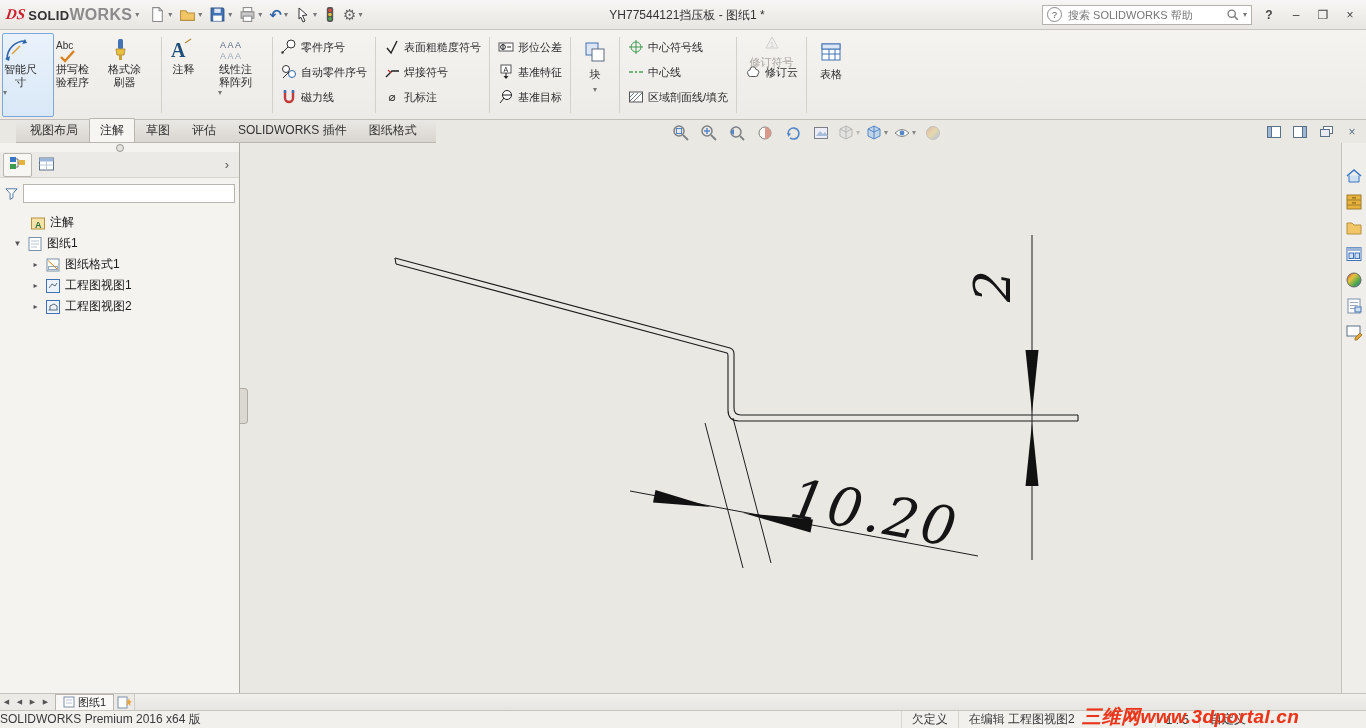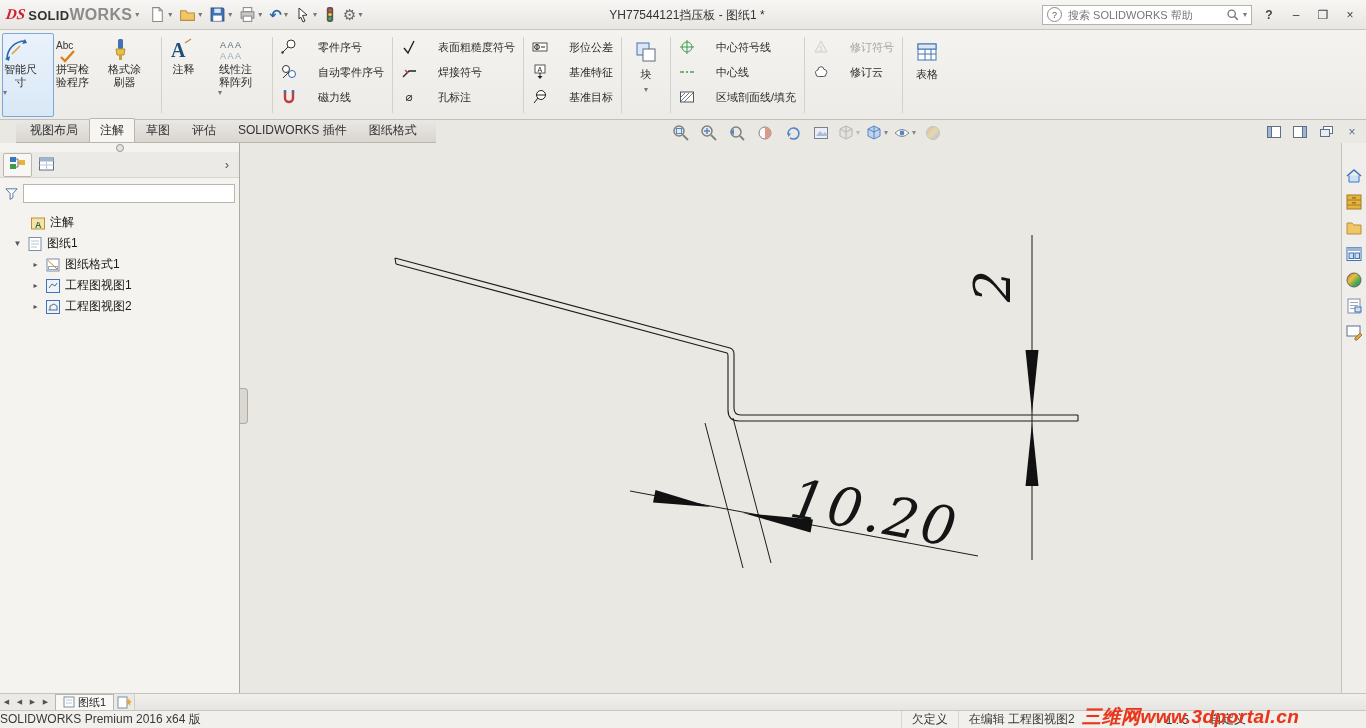--- a/index.html
+++ b/index.html
@@ -21,22 +21,22 @@
   .search-input{border:0;outline:0;flex:1;font-size:11px;color:#555;background:transparent;min-width:0;font-family:inherit;}
   .win-btn{width:20px;height:20px;display:flex;align-items:center;justify-content:center;color:#444;font-size:12px;}
   .help-btn{font-weight:bold;color:#444;}
   
   .ribbon{position:absolute;top:30px;left:0;width:100%;height:90px;background:linear-gradient(#f4f3f0,#ecebe7);border-bottom:1px solid #c3c0ba;display:flex;align-items:stretch;padding:3px 2px 2px;box-sizing:border-box;}
   .rb-sep{width:1px;background:#d4d1cb;margin:4px 3px;flex:none;}
   .rb-large{width:50px;flex:none;display:flex;flex-direction:column;align-items:flex-start;padding:3px 0 0;border:1px solid transparent;border-radius:2px;font-size:11px;line-height:13px;text-align:center;color:#2b2b2b;}
   .rb-large .lbl{width:35px;word-break:break-all;}
   .rb-large.active{border-color:#7da7d9;background:linear-gradient(#eaf2fb,#d9e8f7);}
   .rb-col{display:flex;flex-direction:column;justify-content:flex-start;padding:2px 0;gap:1px;flex:none;}
-  .rb-small{display:flex;align-items:center;gap:21px;height:24px;padding:0 5px;font-size:11px;color:#2b2b2b;white-space:nowrap;border-radius:2px;}
-  .rb-small.disabled{color:#a8a49d;}
+  .rb-small{display:flex;align-items:center;gap:4px;height:24px;padding:0 5px;font-size:11px;color:#2b2b2b;white-space:nowrap;border-radius:2px;}
+  .rb-small.disabled{color:#a8a49d;flex-direction:column;}
   .rb-small.disabled svg{opacity:.4;}
   .rb-tall{width:42px;flex:none;display:flex;flex-direction:column;align-items:center;padding-top:8px;gap:4px;font-size:11px;color:#2b2b2b;}
   
   .tabbar{position:absolute;top:120px;left:16px;width:420px;height:23px;background:linear-gradient(#eae8e4,#d9d6d0);border-bottom:1px solid #b9b6b0;display:flex;align-items:flex-end;padding-left:3px;box-sizing:border-box;z-index:6;}
   .tab{padding:3px 10px;font-size:12px;color:#333;border:1px solid transparent;border-bottom:none;border-radius:2px 2px 0 0;}
   .tab.active{background:#f6f5f2;border-color:#b9b6b0;}
   
   .panel{position:absolute;top:143px;left:0;width:240px;height:550px;background:#f4f3f0;border-right:1px solid #aeaba5;box-sizing:border-box;z-index:5;}
   .panel-griprow{height:9px;display:flex;align-items:center;justify-content:center;}
   .panel-grip{width:6px;height:6px;border:1px solid #9a978f;border-radius:50%;background:#e6e4df;}

